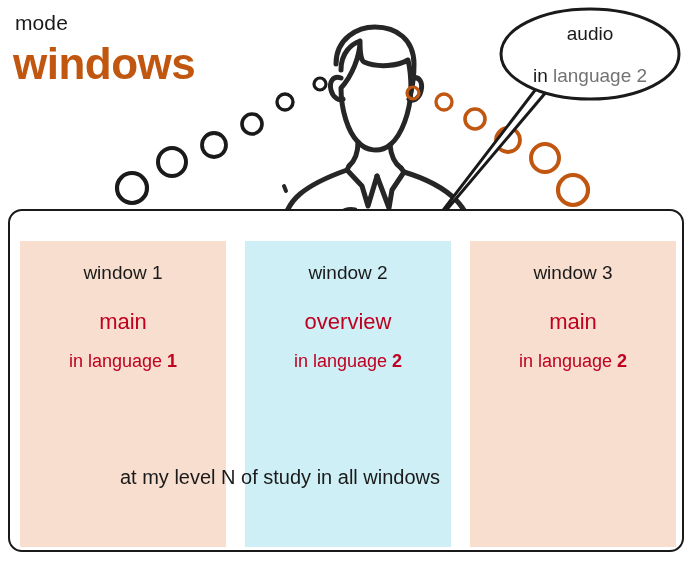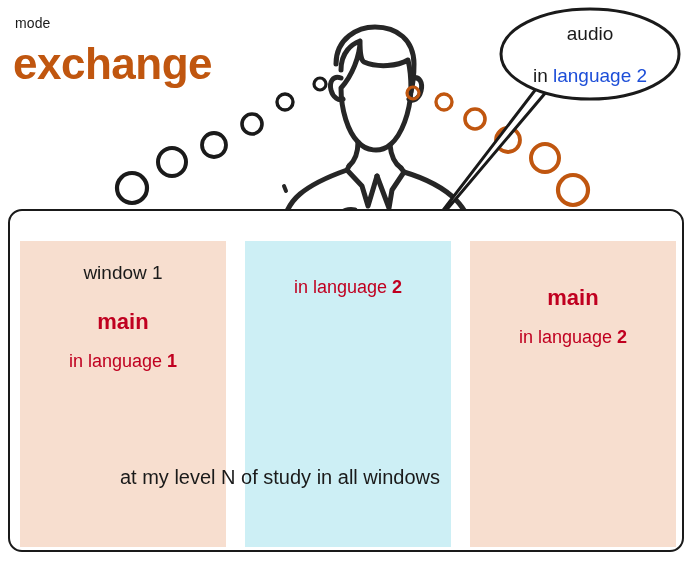--- a/index.html
+++ b/index.html
@@ -14,21 +14,21 @@
     overflow: hidden;
     font-family: "Liberation Sans", "DejaVu Sans", sans-serif;
     color: #1a1a1a;
   }
 
   
   #mode-label {
     position: absolute;
     left: 15px;
     top: 12px;
-    font-size: 14px;
+    font-size: 21px;
     line-height: 22px;
     color: #1a1a1a;
     letter-spacing: 0.1px;
   }
   #mode-value {
     position: absolute;
     left: 13px;
     top: 38px;
     font-size: 44px;
     line-height: 52px;
@@ -65,21 +65,21 @@
     align-items: center;
     justify-content: center;
     gap: 17px;
     pointer-events: none;
   }
   .bubble-line {
     font-size: 19px;
     line-height: 25px;
     white-space: nowrap;
   }
-  .bubble-line .hl { color: #1d4ed8; }
+  .bubble-line .hl { color: #737373; }
 
   
   #windows-panel {
     position: absolute;
     left: 8px;
     top: 209px;
     width: 676px;
     height: 343px;
     border: 2px solid #1a1a1a;
     border-radius: 14px;
@@ -107,21 +107,21 @@
 
   .window-title {
     font-size: 19px;
     line-height: 24px;
     color: #1a1a1a;
   }
   .window-kind {
     margin-top: 24px;
     font-size: 22px;
     line-height: 26px;
-    font-weight: bold;
+    font-weight: normal;
     color: #C00020;
   }
   .window-lang {
     margin-top: 15px;
     font-size: 18px;
     line-height: 22px;
     color: #C00020;
   }
   .window-lang b { font-weight: bold; }
 
@@ -134,21 +134,21 @@
     font-size: 20px;
     line-height: 26px;
     color: #1a1a1a;
     pointer-events: none;
   }
 </style>
 </head>
 <body>
 
 <div id="mode-label">mode</div>
-<div id="mode-value">exchange</div>
+<div id="mode-value">windows</div>
 
 <div id="illustration-layer">
   <svg width="694" height="300" viewBox="0 0 694 300" xmlns="http://www.w3.org/2000/svg">
 
     <g fill="none" stroke="#262626" stroke-width="5" stroke-linecap="round" stroke-linejoin="round">
 
       <path d="M336 64 C336 38, 358 27, 375 27 C397 27, 414 40, 414 64
                C414 74, 413 84, 411 92"></path>
 
       <path d="M341 70 C341 52, 352 44, 360 41 C360 56, 352 76, 341 88
@@ -221,24 +221,27 @@
 <div id="windows-panel">
   <div id="windows-row">
 
     <div class="window-col peach">
       <div class="window-title">window 1</div>
       <div class="window-kind">main</div>
       <div class="window-lang"><span>in language </span><b>1</b></div>
     </div>
 
     <div class="window-col blue">
+      <div class="window-title">window 2</div>
+      <div class="window-kind">overview</div>
       <div class="window-lang"><span>in language </span><b>2</b></div>
     </div>
 
     <div class="window-col peach">
+      <div class="window-title">window 3</div>
       <div class="window-kind">main</div>
       <div class="window-lang"><span>in language </span><b>2</b></div>
     </div>
 
   </div>
 </div>
 
 <div id="panel-footer">at my level N of study in all windows</div>
 
 </body></html>

